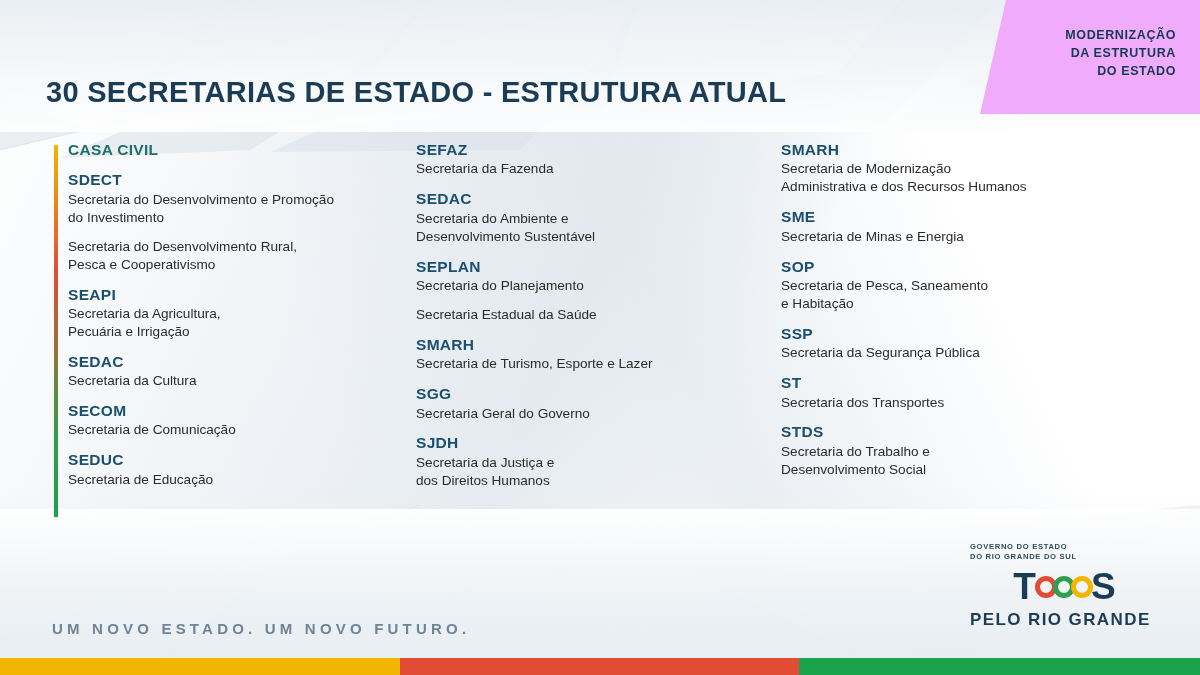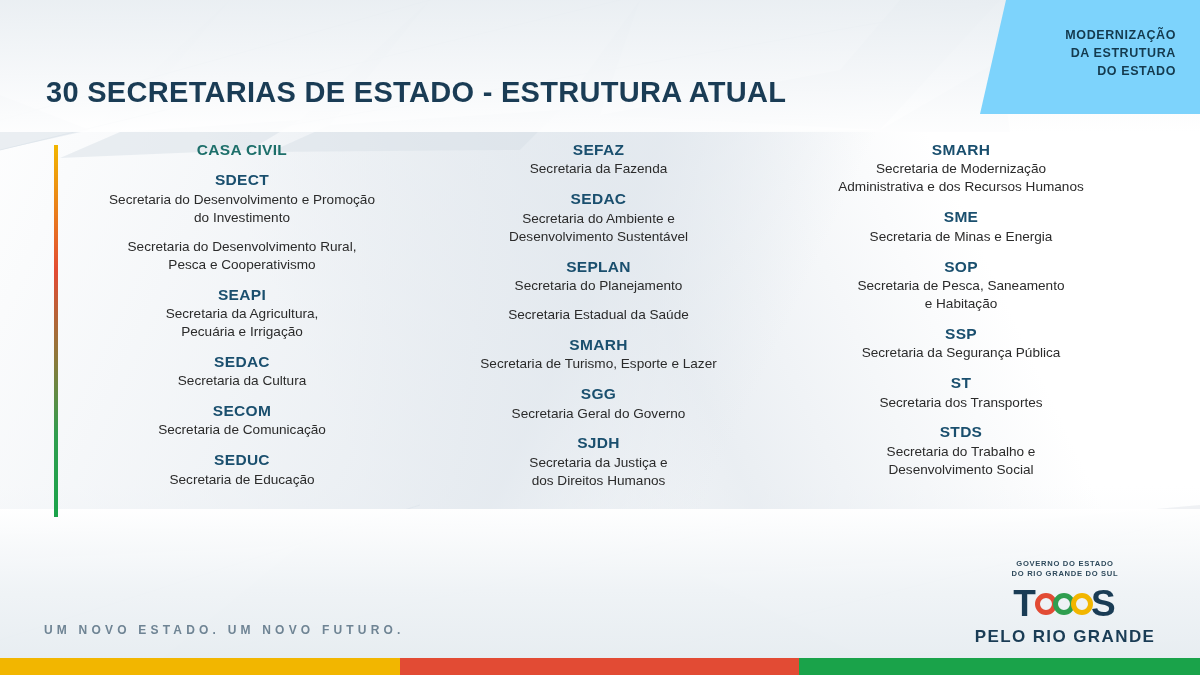--- a/index.html
+++ b/index.html
@@ -29,21 +29,21 @@
   .bottom-band {
     position:absolute; left:0; right:0; bottom:16px; height:150px;
     background:linear-gradient(180deg,#ffffff 0%, #eff3f6 55%, #e7edf1 100%);
     opacity:.95;
   }
 
   
   .corner-tag {
     position:absolute; top:0; right:0;
     width:220px; height:114px;
-    background:#7dd3fc;
+    background:#f0abfc;
     clip-path: polygon(26px 0, 100% 0, 100% 100%, 0 100%);
     color:#143a4e;
     padding:26px 24px 0 0;
     text-align:right;
     z-index:5;
   }
   .corner-tag div {
     font-size:12.5px; font-weight:bold; letter-spacing:.6px; line-height:1.45;
     text-transform:uppercase;
   }
@@ -54,21 +54,21 @@
     font-size:29px; font-weight:bold; color:#1a3c55;
     letter-spacing:.3px;
     z-index:4;
   }
 
   
   .columns {
     position:absolute; left:46px; top:140px; width:1110px;
     display:flex; z-index:4;
   }
-  .col { position:relative;text-align:center; }
+  .col { position:relative; }
   .col-1 { width:370px; padding-left:22px; }
   .col-2 { width:365px; }
   .col-3 { width:360px; }
 
   .col-rule {
     position:absolute; left:8px; top:5px; width:4px; height:372px;
     background:linear-gradient(180deg,#f2b600 0%, #e24b34 34%, #8a7a3a 58%, #2f9e4f 78%, #1aa34a 100%);
   }
 
   .entry { margin-bottom:11px; }
@@ -77,27 +77,27 @@
     line-height:1.25;
   }
   .acr.navy { color:#1a4f6e; }
   .desc {
     font-size:13.6px; color:#2b2b2b; line-height:1.32; margin-top:1px;
     white-space:pre-line;
   }
 
   
   .tagline {
-    position:absolute; left:44px; bottom:38px;
-    font-size:12px; font-weight:bold; color:#6f8494;
+    position:absolute; left:52px; bottom:38px;
+    font-size:15px; font-weight:bold; color:#6f8494;
     letter-spacing:4.2px; z-index:4;
   }
 
   
-  .logo { position:absolute; right:40px; bottom:28px; width:190px; text-align:center; z-index:4; }
+  .logo { position:absolute; right:40px; bottom:45px; width:190px; text-align:left; z-index:4; }
   .logo-top {
     font-size:7.6px; font-weight:bold; color:#2f4a5c; letter-spacing:.7px; line-height:1.35;
     text-transform:uppercase;
   }
   .logo-word {
     position:relative; height:44px; margin-top:3px;
     font-size:37px; font-weight:bold; color:#1a3c55; letter-spacing:1px;
     display:flex; align-items:center; justify-content:center;
   }
   .logo-word .ring {

